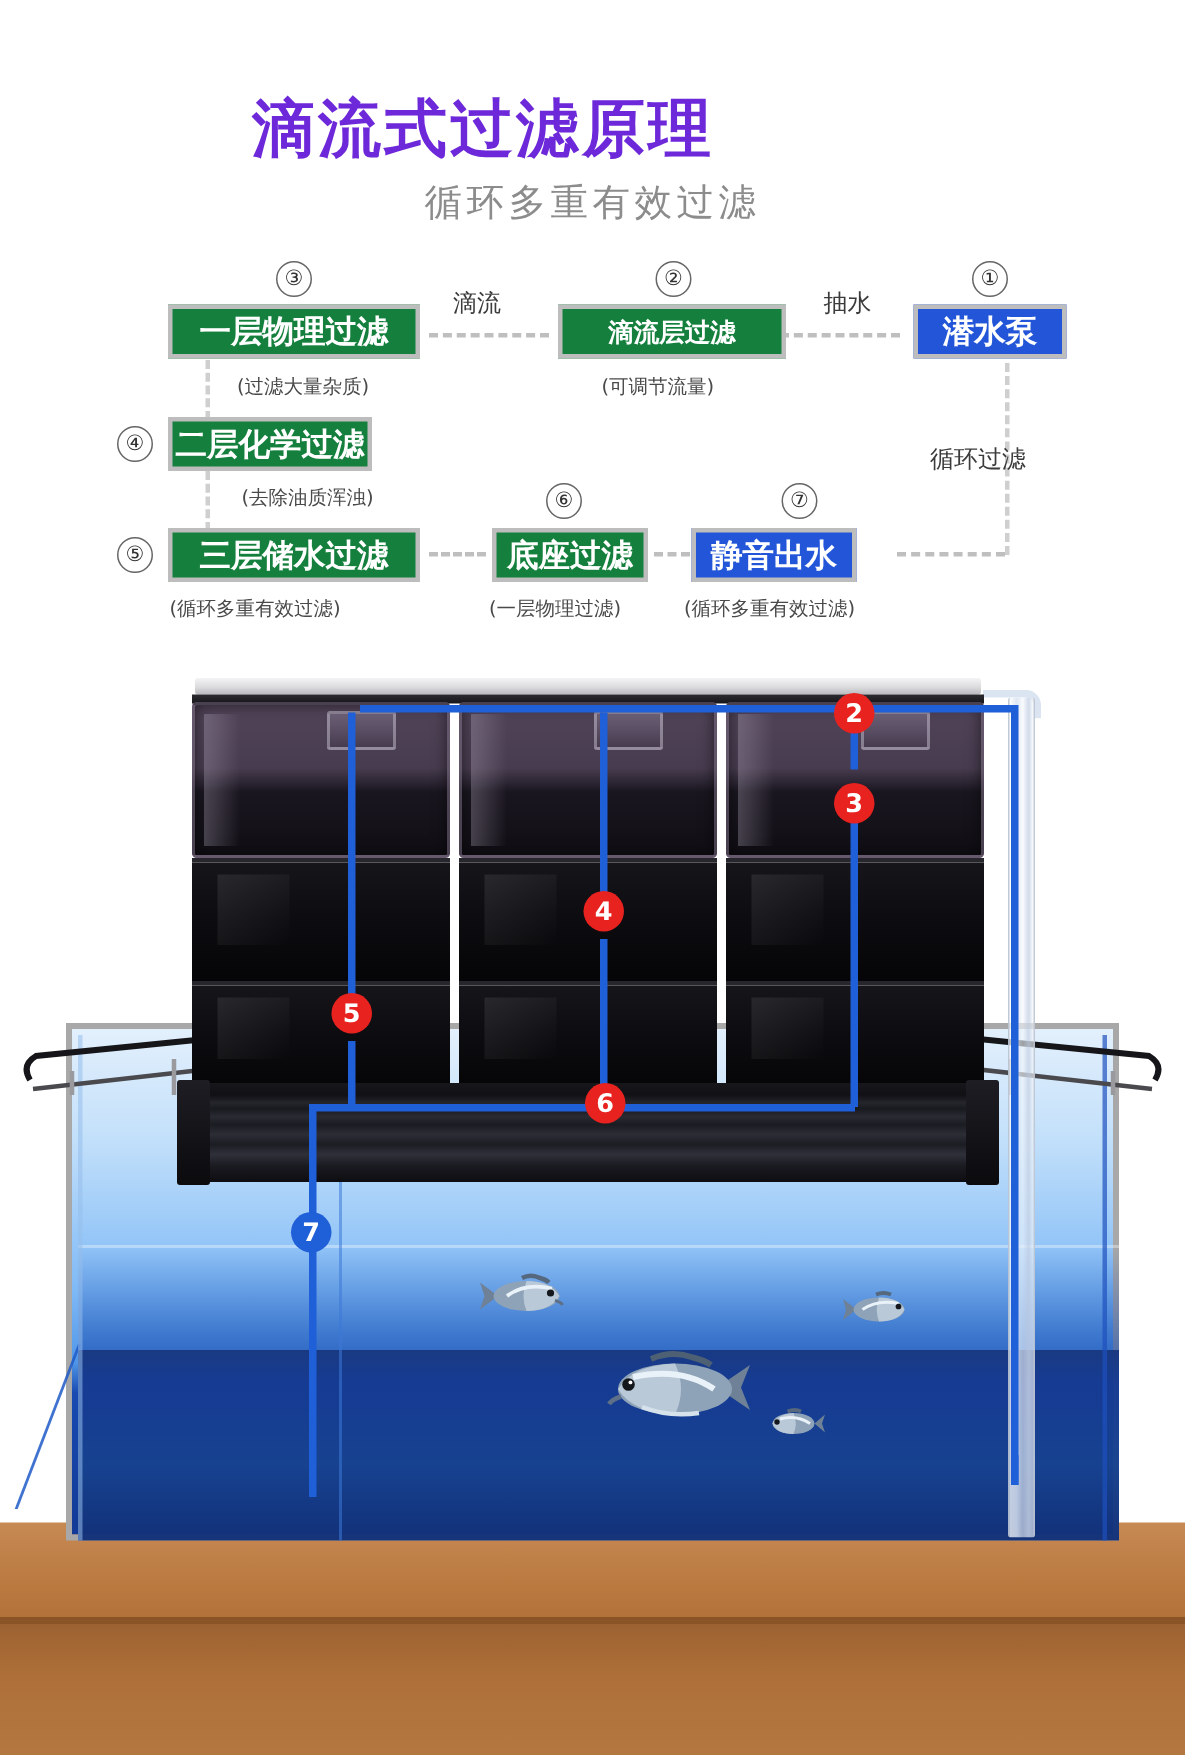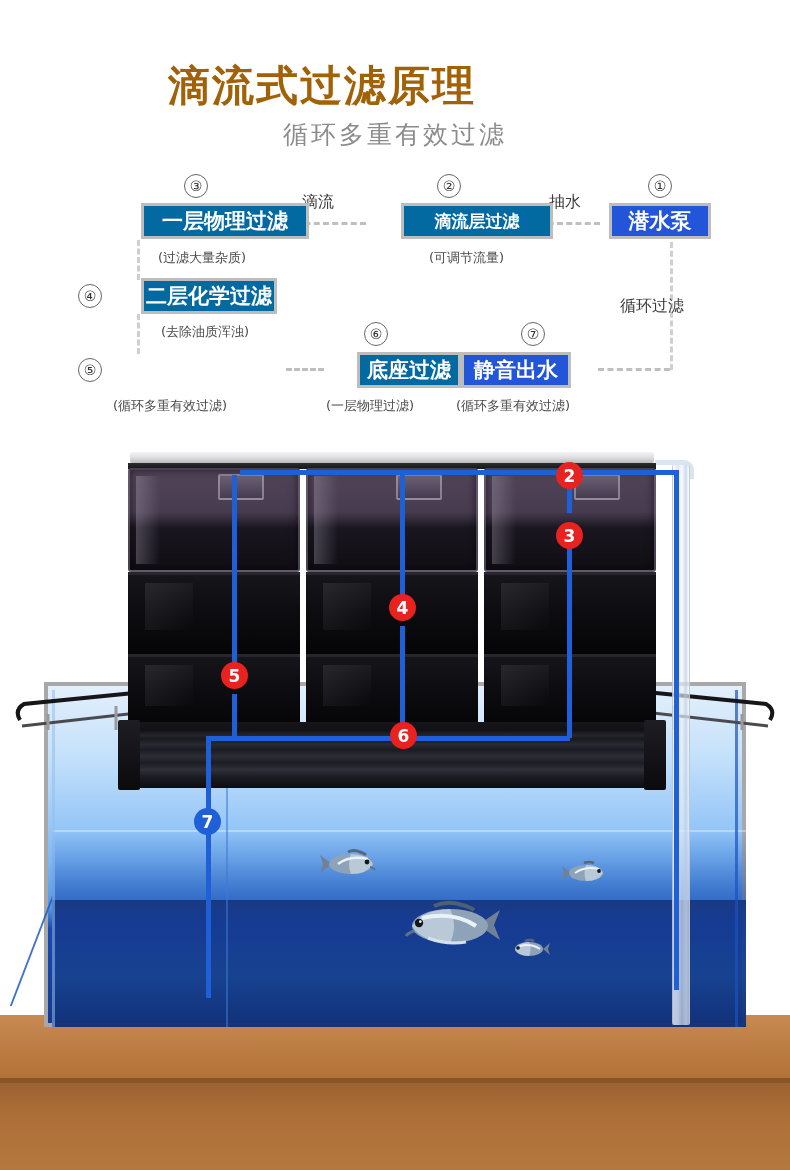--- a/index.html
+++ b/index.html
@@ -8,21 +8,21 @@
     background:#ffffff;
     font-family:"Liberation Sans","DejaVu Sans",sans-serif;
     overflow:hidden;
     position:relative;
   }
   #root{position:relative;width:790px;height:1170px;overflow:hidden;}
 
   
   .title{
     position:absolute;left:0;top:58px;width:644px;text-align:center;
-    font-size:42px;font-weight:bold;color:#a16207;letter-spacing:2px;
+    font-size:42px;font-weight:bold;color:#6d28d9;letter-spacing:2px;
     font-family:"DejaVu Sans","Liberation Sans",sans-serif;
   }
   .subtitle{
     position:absolute;left:0;top:118px;width:790px;text-align:center;
     font-size:25px;color:#8c8c8c;letter-spacing:3px;
     font-family:"DejaVu Sans","Liberation Sans",sans-serif;
   }
 
   
   .flow{position:absolute;left:0;top:0;width:790px;height:430px;}
@@ -30,21 +30,21 @@
     position:absolute;
     box-sizing:border-box;
     border:3px solid #bdbdbd;
     color:#ffffff;
     font-weight:bold;
     display:flex;align-items:center;justify-content:center;
     font-family:"DejaVu Sans","Liberation Sans",sans-serif;
     letter-spacing:0px;
     white-space:nowrap;
   }
-  .fbox.red{background:#0369a1;margin-left:29px;}
+  .fbox.red{background:#15803d;}
   .fbox.blue{background:#2255d8;}
   .fcap{
     position:absolute;
     font-size:13px;color:#4a4a4a;white-space:nowrap;
     font-family:"DejaVu Sans","Liberation Sans",sans-serif;
   }
   .fnum{
     position:absolute;
     width:22px;height:22px;border-radius:50%;
     border:1.4px solid #666;
@@ -257,30 +257,31 @@
     <div class="flabel" style="left:302px;top:192px;">滴流</div>
     <div class="flabel" style="left:549px;top:192px;">抽水</div>
     <div class="flabel" style="left:620px;top:296px;">循环过滤</div>
 
     <div class="fnum" style="left:184px;top:174px;">③</div>
     <div class="fbox red" style="left:112px;top:203px;width:168px;height:36px;font-size:21px;">一层物理过滤</div>
     <div class="fcap" style="left:158px;top:249px;">(过滤大量杂质)</div>
 
     <div class="fnum" style="left:437px;top:174px;">②</div>
     <div class="fbox red" style="left:372px;top:203px;width:152px;height:36px;font-size:17px;">滴流层过滤</div>
-    <div class="fcap" style="left:401px;top:249px;margin-left:28px;">(可调节流量)</div>
+    <div class="fcap" style="left:401px;top:249px;">(可调节流量)</div>
 
     <div class="fnum" style="left:648px;top:174px;">①</div>
     <div class="fbox blue" style="left:609px;top:203px;width:102px;height:36px;font-size:21px;">潜水泵</div>
 
     <div class="fnum" style="left:78px;top:284px;">④</div>
     <div class="fbox red" style="left:112px;top:278px;width:136px;height:36px;font-size:21px;">二层化学过滤</div>
     <div class="fcap" style="left:161px;top:323px;">(去除油质浑浊)</div>
 
     <div class="fnum" style="left:78px;top:358px;">⑤</div>
+    <div class="fbox red" style="left:112px;top:352px;width:168px;height:36px;font-size:21px;">三层储水过滤</div>
     <div class="fcap" style="left:113px;top:397px;">(循环多重有效过滤)</div>
 
     <div class="fnum" style="left:364px;top:322px;">⑥</div>
     <div class="fbox red" style="left:328px;top:352px;width:104px;height:36px;font-size:21px;">底座过滤</div>
     <div class="fcap" style="left:326px;top:397px;">(一层物理过滤)</div>
 
     <div class="fnum" style="left:521px;top:322px;">⑦</div>
     <div class="fbox blue" style="left:461px;top:352px;width:110px;height:36px;font-size:21px;">静音出水</div>
     <div class="fcap" style="left:456px;top:397px;">(循环多重有效过滤)</div>
   </div>

